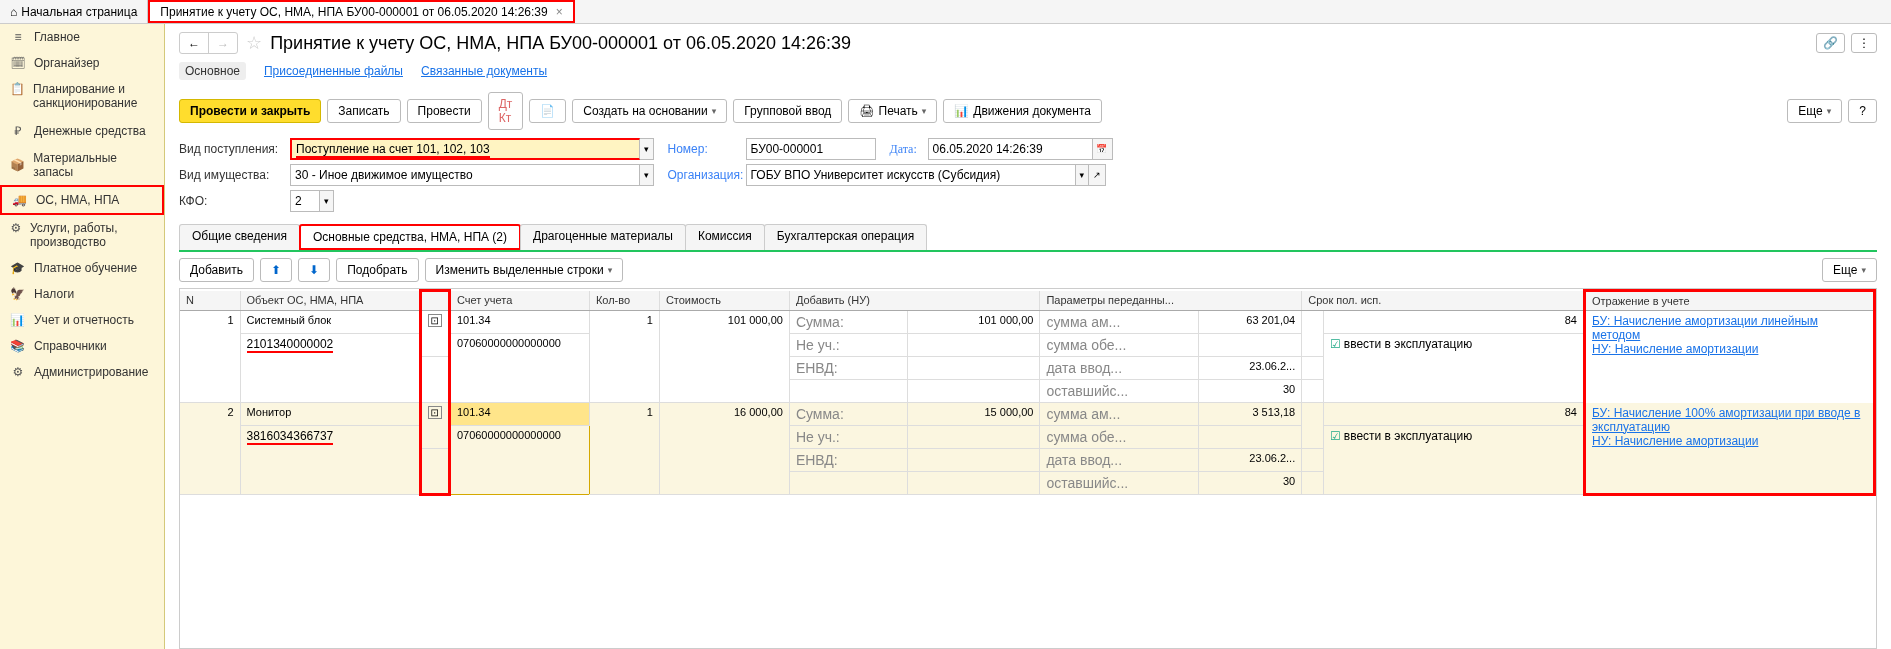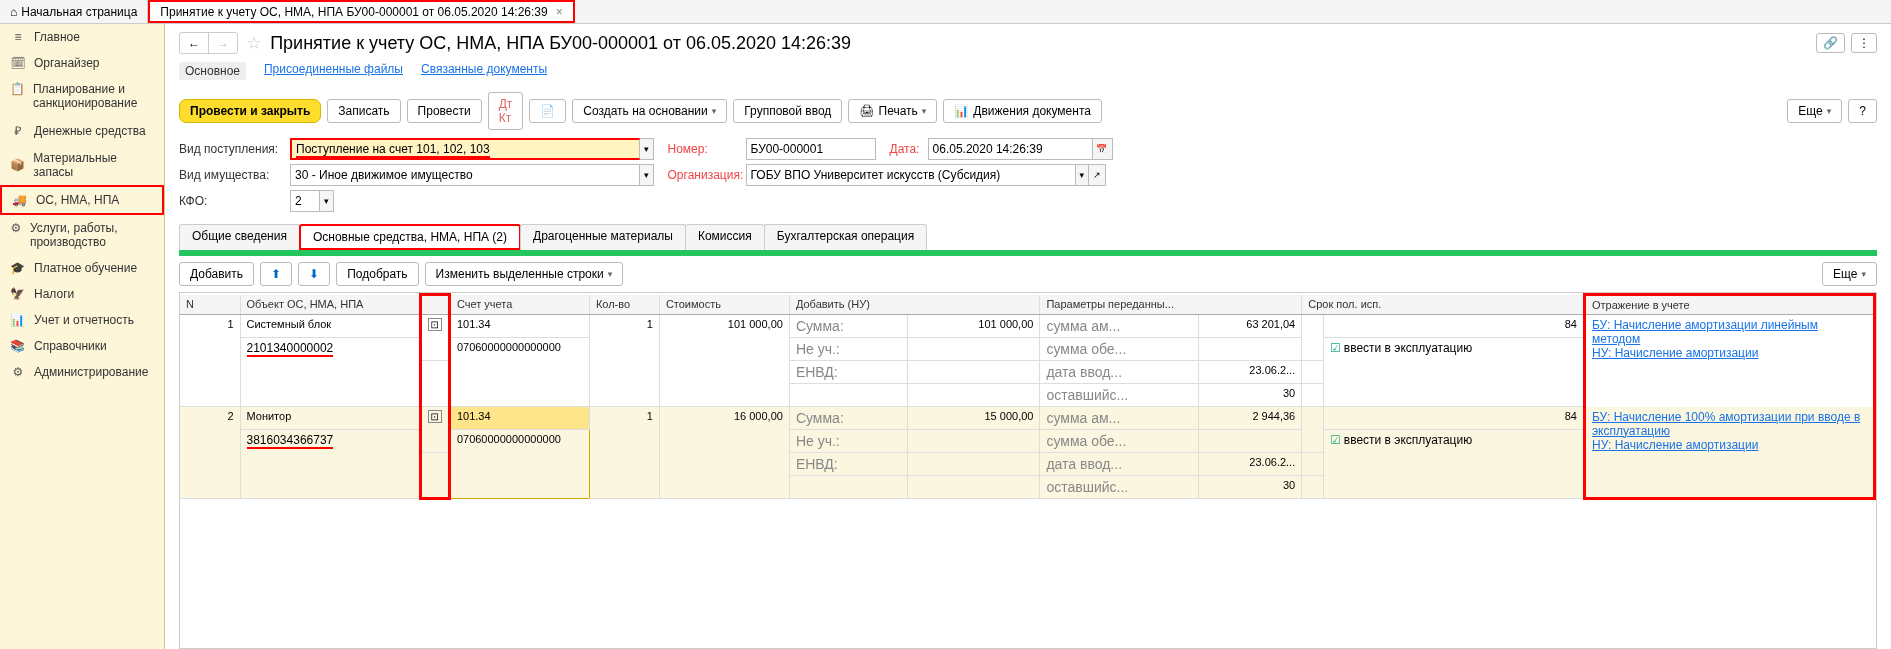--- a/index.html
+++ b/index.html
@@ -16,38 +16,38 @@
 .sidebar-icon { width: 16px; text-align: center; color: #555; }
 .main { flex: 1; display: flex; flex-direction: column; padding: 0; overflow: hidden; }
 .title-row { display: flex; align-items: center; gap: 8px; padding: 8px 14px; }
 .nav-btns { display: flex; border: 1px solid #ccc; border-radius: 3px; }
 .nav-btn { padding: 3px 8px; border-right: 1px solid #ccc; cursor: pointer; }
 .nav-btn:last-child { border-right: none; color: #bbb; }
 .star { color: #ccc; font-size: 18px; }
 .doc-title { font-size: 18px; font-weight: normal; }
 .title-right { margin-left: auto; display: flex; gap: 6px; }
 .icon-btn { border: 1px solid #bbb; border-radius: 3px; padding: 2px 6px; cursor: pointer; background: #fff; }
-.subnav { display: flex; gap: 18px; padding: 0 14px 8px; }
+.subnav { display: flex; gap: 18px; padding: 0 14px 8px; align-items: center; }
 .subnav-item { color: #1a73e8; text-decoration: underline; cursor: pointer; }
 .subnav-item.active { color: #333; text-decoration: none; background: #eee; padding: 2px 6px; border-radius: 3px; }
 .toolbar { display: flex; gap: 6px; padding: 4px 14px; align-items: center; }
 .btn { border: 1px solid #bbb; border-radius: 3px; padding: 4px 10px; cursor: pointer; background: #fff; display: inline-flex; align-items: center; gap: 4px; }
-.btn-primary { background: #ffdd2d; border-color: #d4b800; font-weight: bold; border-radius: 7px; }
+.btn-primary { background: #ffdd2d; border-color: #d4b800; font-weight: bold; }
 .btn-drop::after { content: " ▾"; font-size: 9px; color: #666; }
 .toolbar-right { margin-left: auto; display: flex; gap: 6px; text-align: right; }
 .form-rows { padding: 4px 14px; }
 .form-row { display: flex; align-items: center; gap: 6px; margin-bottom: 4px; }
 .form-label { width: 105px; color: #333; }
-.form-label2 { width: 80px; text-align: left; color: #ef4444; padding-left: 8px; }
+.form-label2 { width: 80px; text-align: left; color: #3b82f6; padding-left: 8px; }
 .input { border: 1px solid #bbb; padding: 2px 4px; height: 22px; background: #fff; }
 .input.yellow { background: #fff4c2; border: 2px solid red; border-right: 1px solid #bbb; }
 .input-wrap { display: flex; }
 .input-caret { border: 1px solid #bbb; border-left: none; padding: 0 4px; display: flex; align-items: center; cursor: pointer; background: #f5f5f5; font-size: 9px; }
 .redline { border-bottom: 2px solid red; display: inline-block; }
-.doc-tabs { display: flex; border-bottom: 6px solid #22c55e; margin: 4px 14px 0; }
+.doc-tabs { display: flex; border-bottom: 2px solid #22c55e; margin: 4px 14px 0; }
 .doc-tab { border: 1px solid #ccc; border-bottom: none; padding: 4px 12px; margin-right: -1px; background: #f5f5f5; cursor: pointer; border-radius: 3px 3px 0 0; }
 .doc-tab.active { background: #fff; }
 .doc-tab.highlighted { border: 2px solid red; border-bottom: 2px solid red; }
 .sub-toolbar { display: flex; gap: 6px; padding: 6px 14px; align-items: center; }
 .table-wrap { margin: 0 14px; border: 1px solid #ccc; flex: 1; overflow: auto; }
 table { border-collapse: collapse; width: 100%; }
 th, td { border-right: 1px solid #ddd; border-bottom: 1px solid #ddd; padding: 3px 6px; text-align: left; font-size: 11px; vertical-align: top; }
 th { background: #f5f5f5; font-weight: normal; color: #333; border-bottom: 1px solid #aaa; }
 td.num { text-align: right; }
 .col-redbox { border-left: 3px solid red; border-right: 3px solid red; }
@@ -166,21 +166,21 @@
 
     <div class="form-rows">
       <div class="form-row">
         <span class="form-label">Вид поступления:</span>
         <div class="input-wrap">
           <span class="input yellow" style="width:350px;"><span class="redline">Поступление на счет 101, 102, 103</span></span>
           <span class="input-caret">▾</span>
         </div>
         <span class="form-label2">Номер:</span>
         <input class="input" style="width: 130px;" value="БУ00-000001">
-        <span class="form-label2" style="width:40px;">Дата:</span>
+        <span class="form-label2" style="width:40px;font-family:Liberation Serif, serif;">Дата:</span>
         <div class="input-wrap">
           <input class="input" style="width: 165px;" value="06.05.2020 14:26:39">
           <span class="input-caret">📅</span>
         </div>
       </div>
       <div class="form-row">
         <span class="form-label">Вид имущества:</span>
         <div class="input-wrap">
           <input class="input" style="width: 350px;" value="30 - Иное движимое имущество">
           <span class="input-caret">▾</span>
@@ -284,21 +284,21 @@
           <tr class="row-alt">
             <td class="num" rowspan="4">2</td>
             <td>Монитор</td>
             <td class="col-redbox" rowspan="2"><span class="small-icon">⊡</span></td>
             <td class="cell-yellow">101.34</td>
             <td class="num" rowspan="4">1</td>
             <td class="num" rowspan="4">16 000,00</td>
             <td class="sublabel">Сумма:</td>
             <td class="num">15 000,00</td>
             <td class="sublabel">сумма ам...</td>
-            <td class="num">2 944,36</td>
+            <td class="num">3 513,18</td>
             <td rowspan="2"></td>
             <td class="num">84</td>
             <td rowspan="4" class="reflect-col" style="border-top:none;">
               <span class="link">БУ: Начисление 100% амортизации при вводе в эксплуатацию</span><br>
               <span class="link">НУ: Начисление амортизации</span>
             </td>
           </tr>
           <tr class="row-alt">
             <td rowspan="3"><span class="redline">3816034366737</span></td>
             <td rowspan="3" class="cell-selected">07060000000000000</td>

